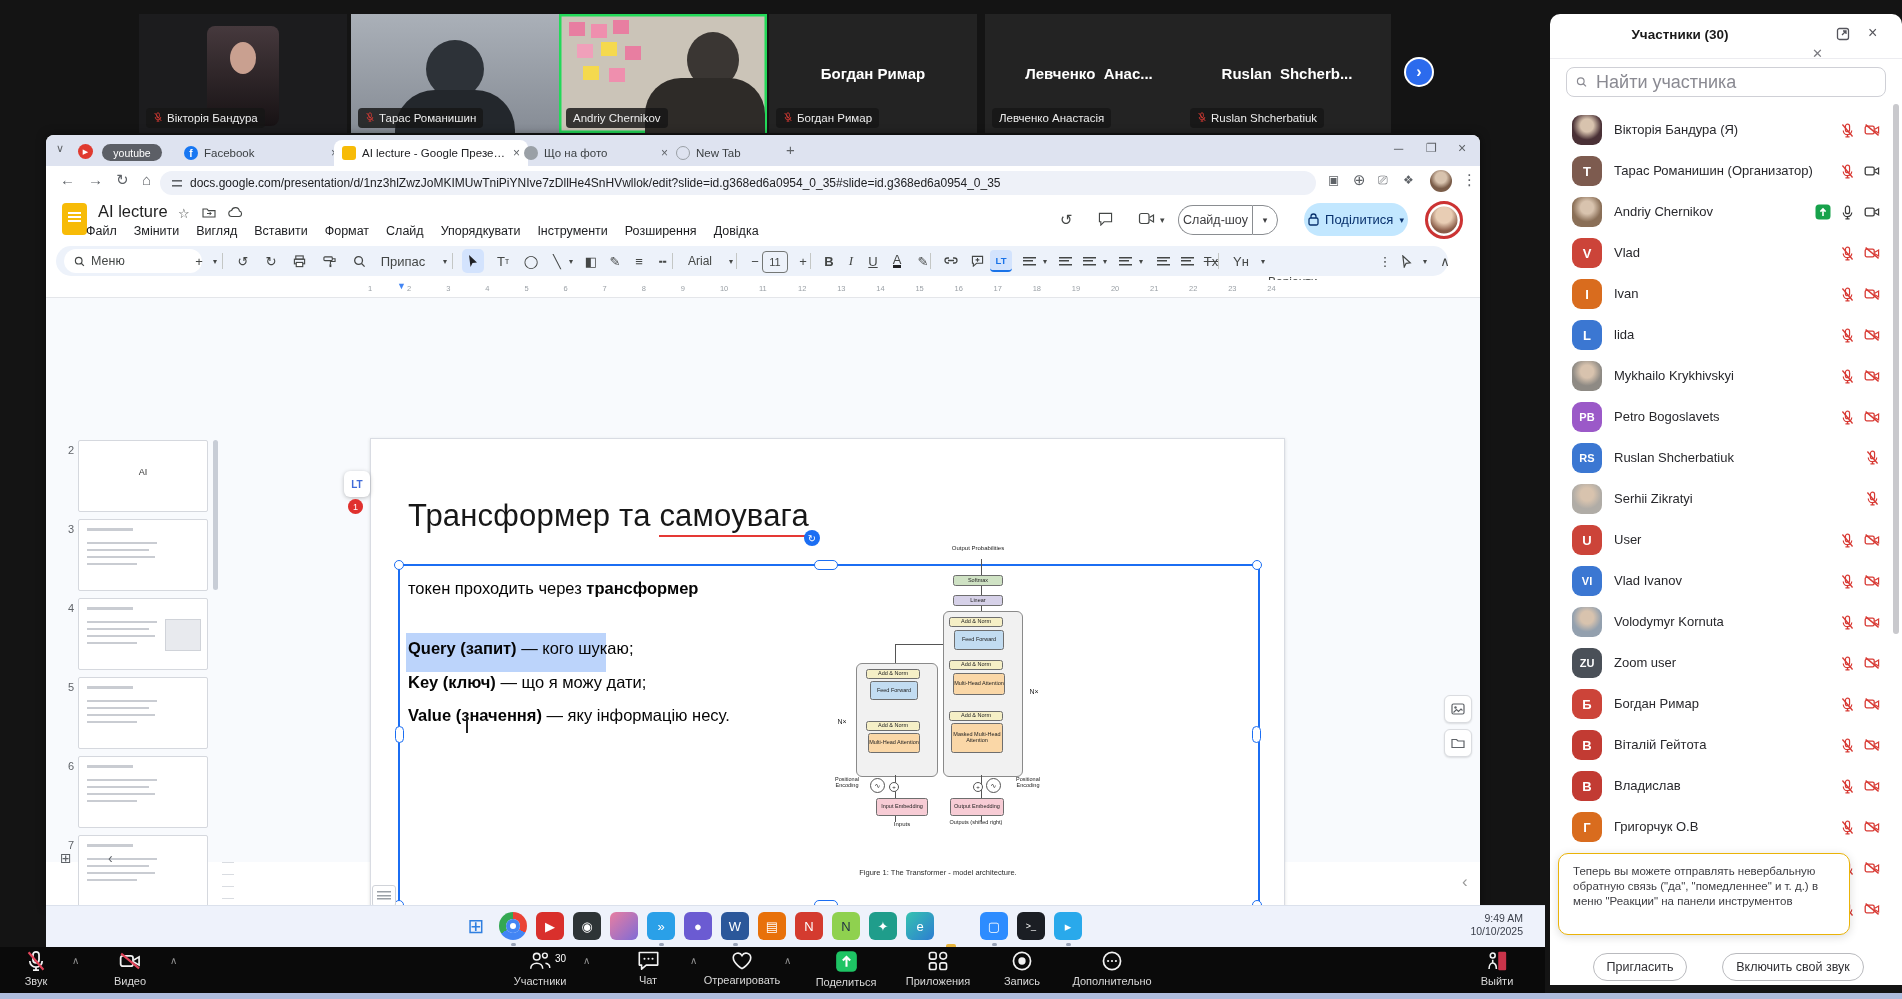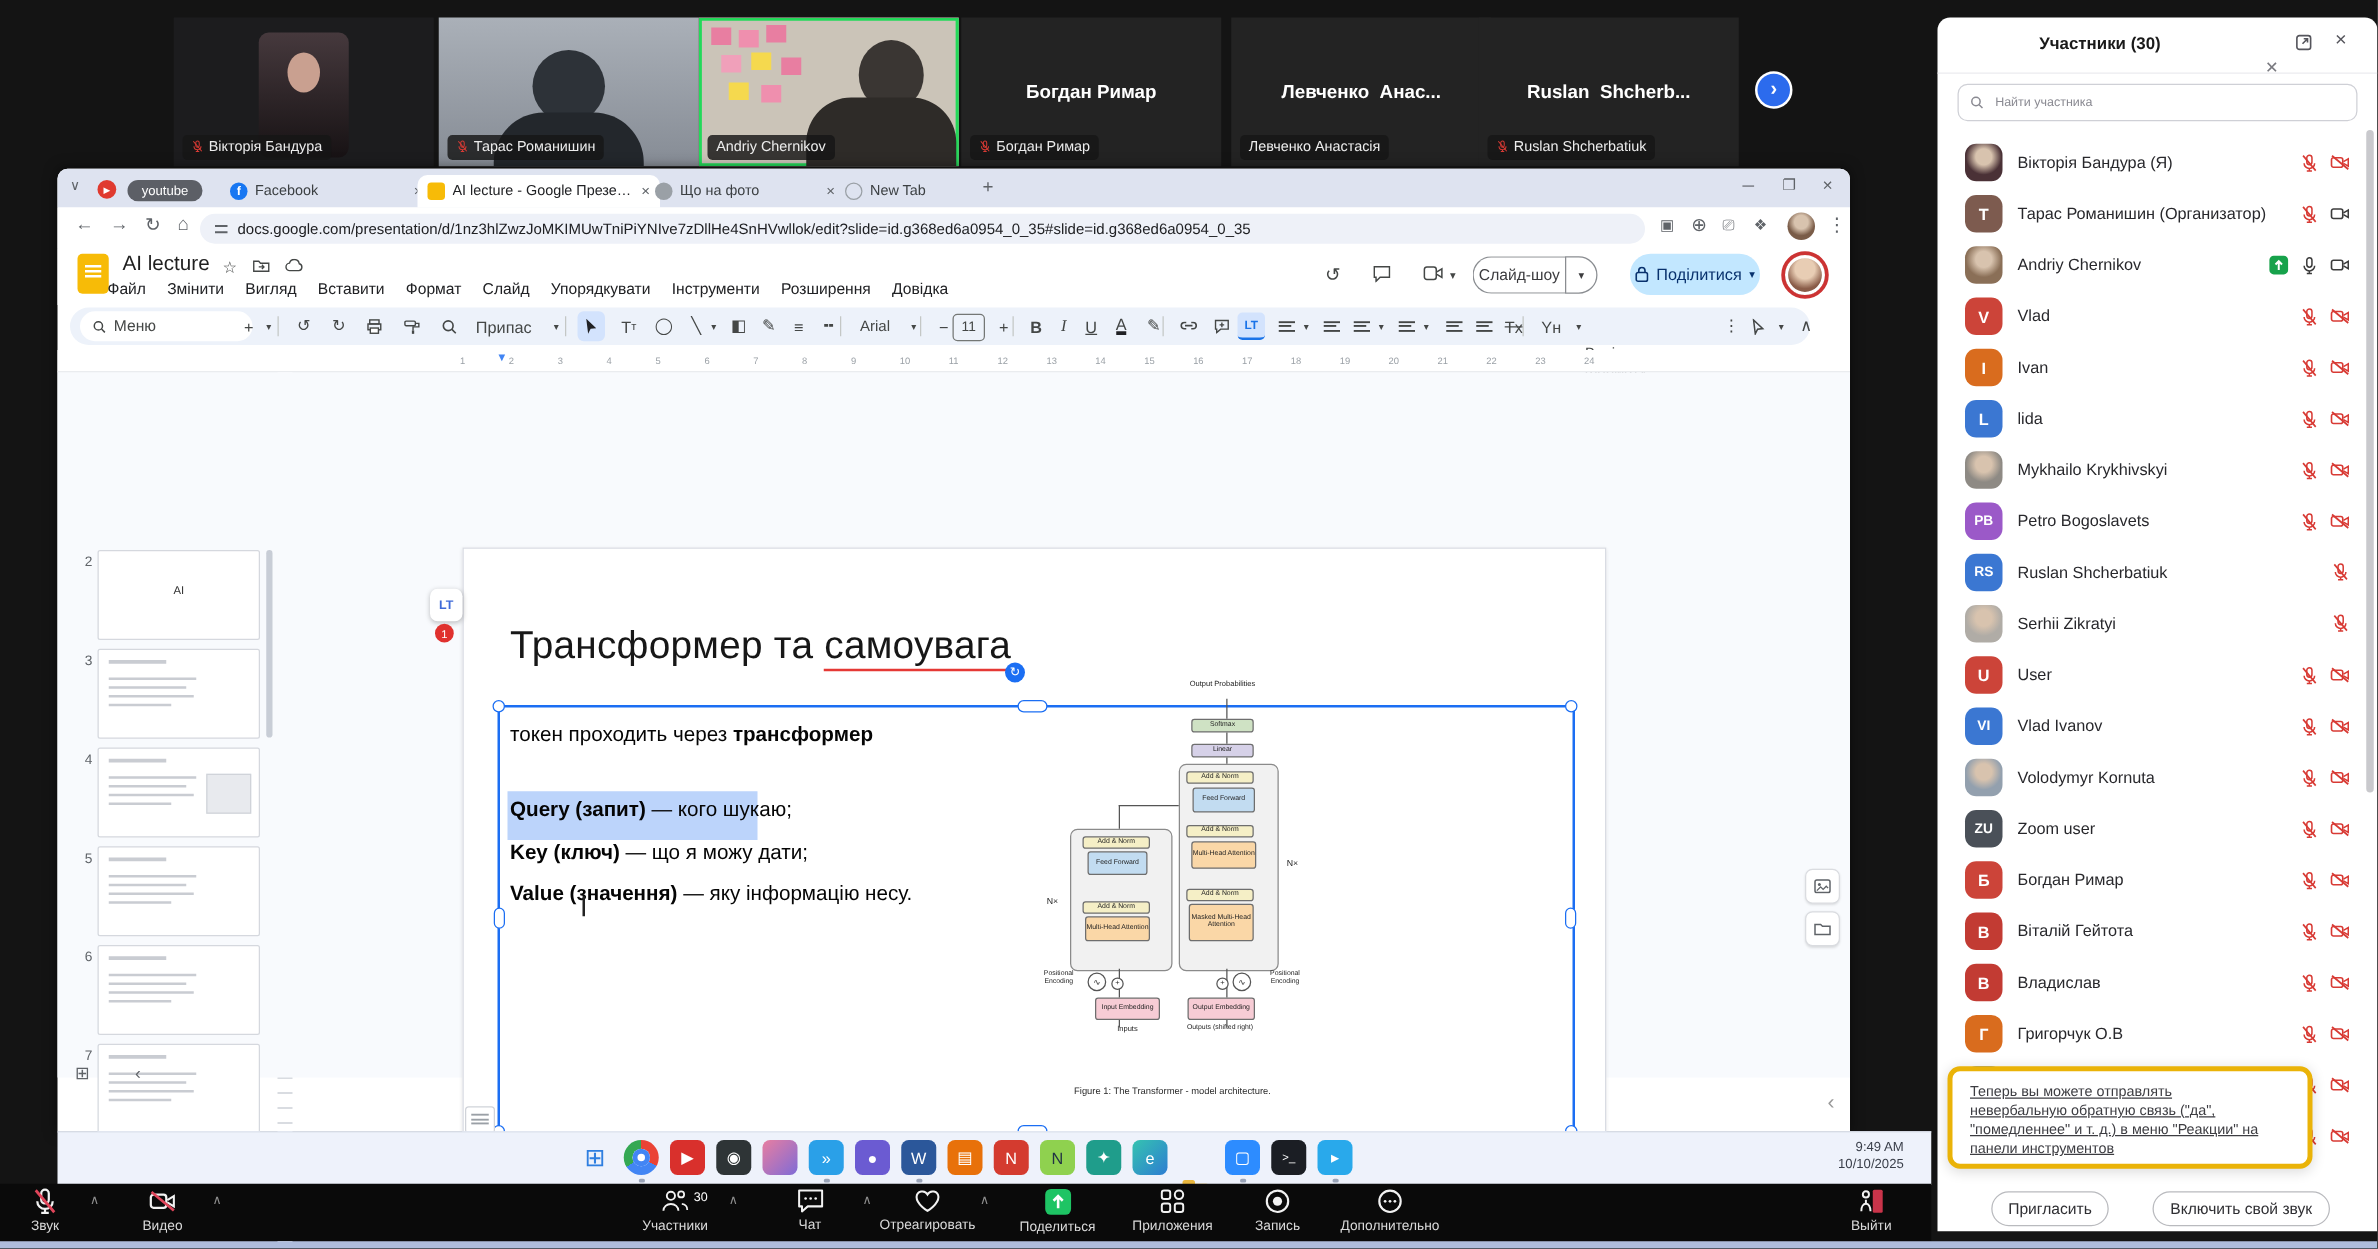--- a/index.html
+++ b/index.html
@@ -108,29 +108,29 @@
   .zitem .lbl{font-size:11px;color:#d9d9d9;white-space:nowrap;}
   .zcaret{position:absolute;top:8px;color:#8f8f8f;font-size:10px;cursor:pointer;}
   .zbadge{position:absolute;font-size:10px;color:#fff;}
   
   #panel{position:absolute;left:1550px;top:14px;width:352px;height:971px;background:#fff;border-radius:10px 10px 0 0;}
   #ptitle{position:absolute;left:0;top:13px;width:260px;text-align:center;font-size:13.5px;font-weight:bold;color:#1a1a1a;}
   .phico{position:absolute;top:13px;color:#55555c;font-size:14px;cursor:pointer;}
   #pdivider{position:absolute;left:0;top:44px;width:352px;height:1px;background:#ececf0;}
   #psearch{position:absolute;left:16px;top:53px;width:320px;height:30px;border:1.5px solid #cfd0d6;border-radius:8px;box-sizing:border-box;
      display:flex;align-items:center;gap:7px;padding:0 9px;}
-  #psearch input{border:none;outline:none;font-size:10px;color:#0369a1;width:100%;font-family:inherit;}
+  #psearch input{border:none;outline:none;font-size:18px;color:#0369a1;width:100%;font-family:inherit;}
   #psearch input::placeholder{color:#8a8a92;}
   .prow{position:absolute;left:0;width:344px;height:41px;}
   .pava{position:absolute;left:22px;top:5px;width:30px;height:30px;border-radius:9px;color:#fff;font-weight:bold;display:flex;align-items:center;justify-content:center;}
   .pname{position:absolute;left:64px;top:12px;font-size:13px;color:#28282c;white-space:nowrap;}
   .picons{position:absolute;right:14px;top:12px;display:flex;gap:9px;align-items:center;}
   #pscroll{position:absolute;right:3px;top:90px;width:6px;height:530px;border-radius:3px;background:#c9c9cd;}
-  #toast{position:absolute;left:8px;top:839px;width:292px;height:82px;background:#fff;border:4px solid #eab308;border-radius:10px;
-     box-shadow:0 2px 10px rgba(0,0,0,.14);padding:10px 30px 0 14px;box-sizing:border-box;font-size:11.5px;color:#3d3d42;line-height:15px;overflow:hidden;text-decoration:underline;}
+  #toast{position:absolute;left:8px;top:839px;width:292px;height:82px;background:#fff;border:1px solid #eab308;border-radius:10px;
+     box-shadow:0 2px 10px rgba(0,0,0,.14);padding:10px 30px 0 14px;box-sizing:border-box;font-size:11.5px;color:#3d3d42;line-height:15px;overflow:hidden;}
   #toastx{position:absolute;left:262px;top:32px;color:#7a7a80;font-size:13px;cursor:pointer;}
   .pbtn{position:absolute;top:939px;height:28px;border:1px solid #b9babe;border-radius:14px;background:#fff;font-size:12.5px;color:#2f2f33;
      font-family:inherit;display:flex;align-items:center;justify-content:center;cursor:pointer;}
   #hoststrip{position:absolute;left:0;top:993px;width:1902px;height:6px;background:#aebcdc;}
   #collapse{position:absolute;left:1462px;top:872px;color:#9a9a9a;font-size:17px;}
 </style>
 </head>
 <body>
 
 <div id="stage">

